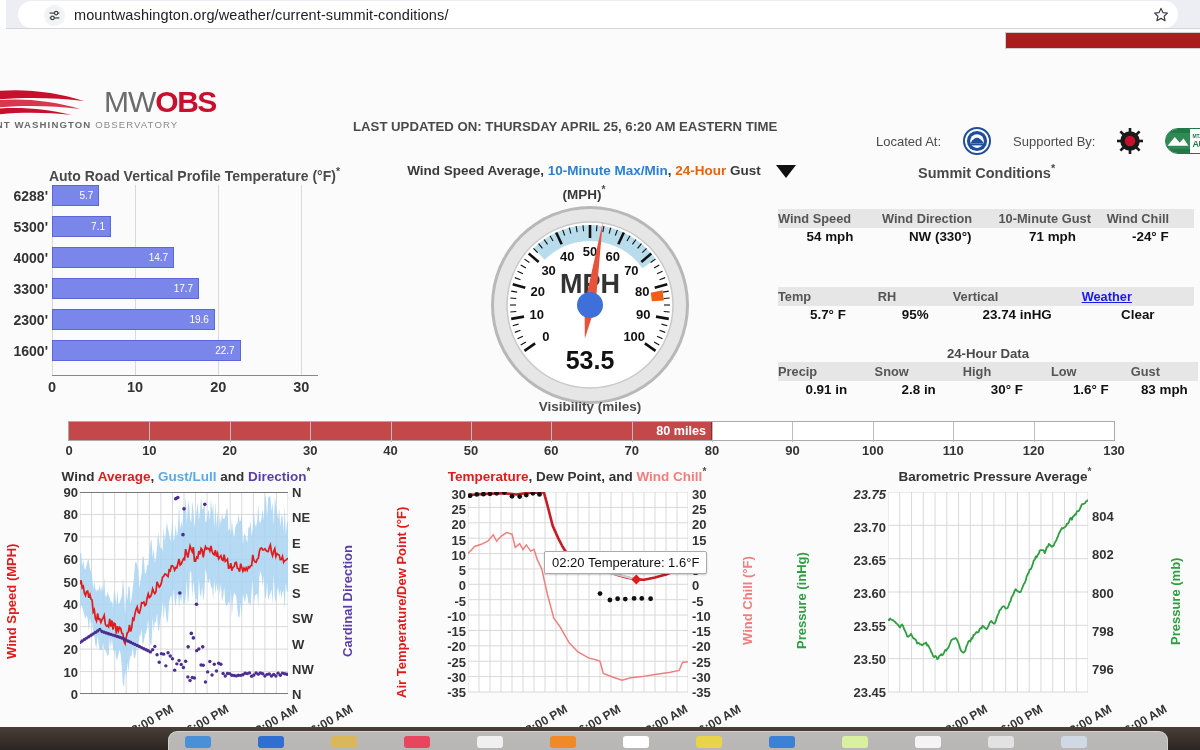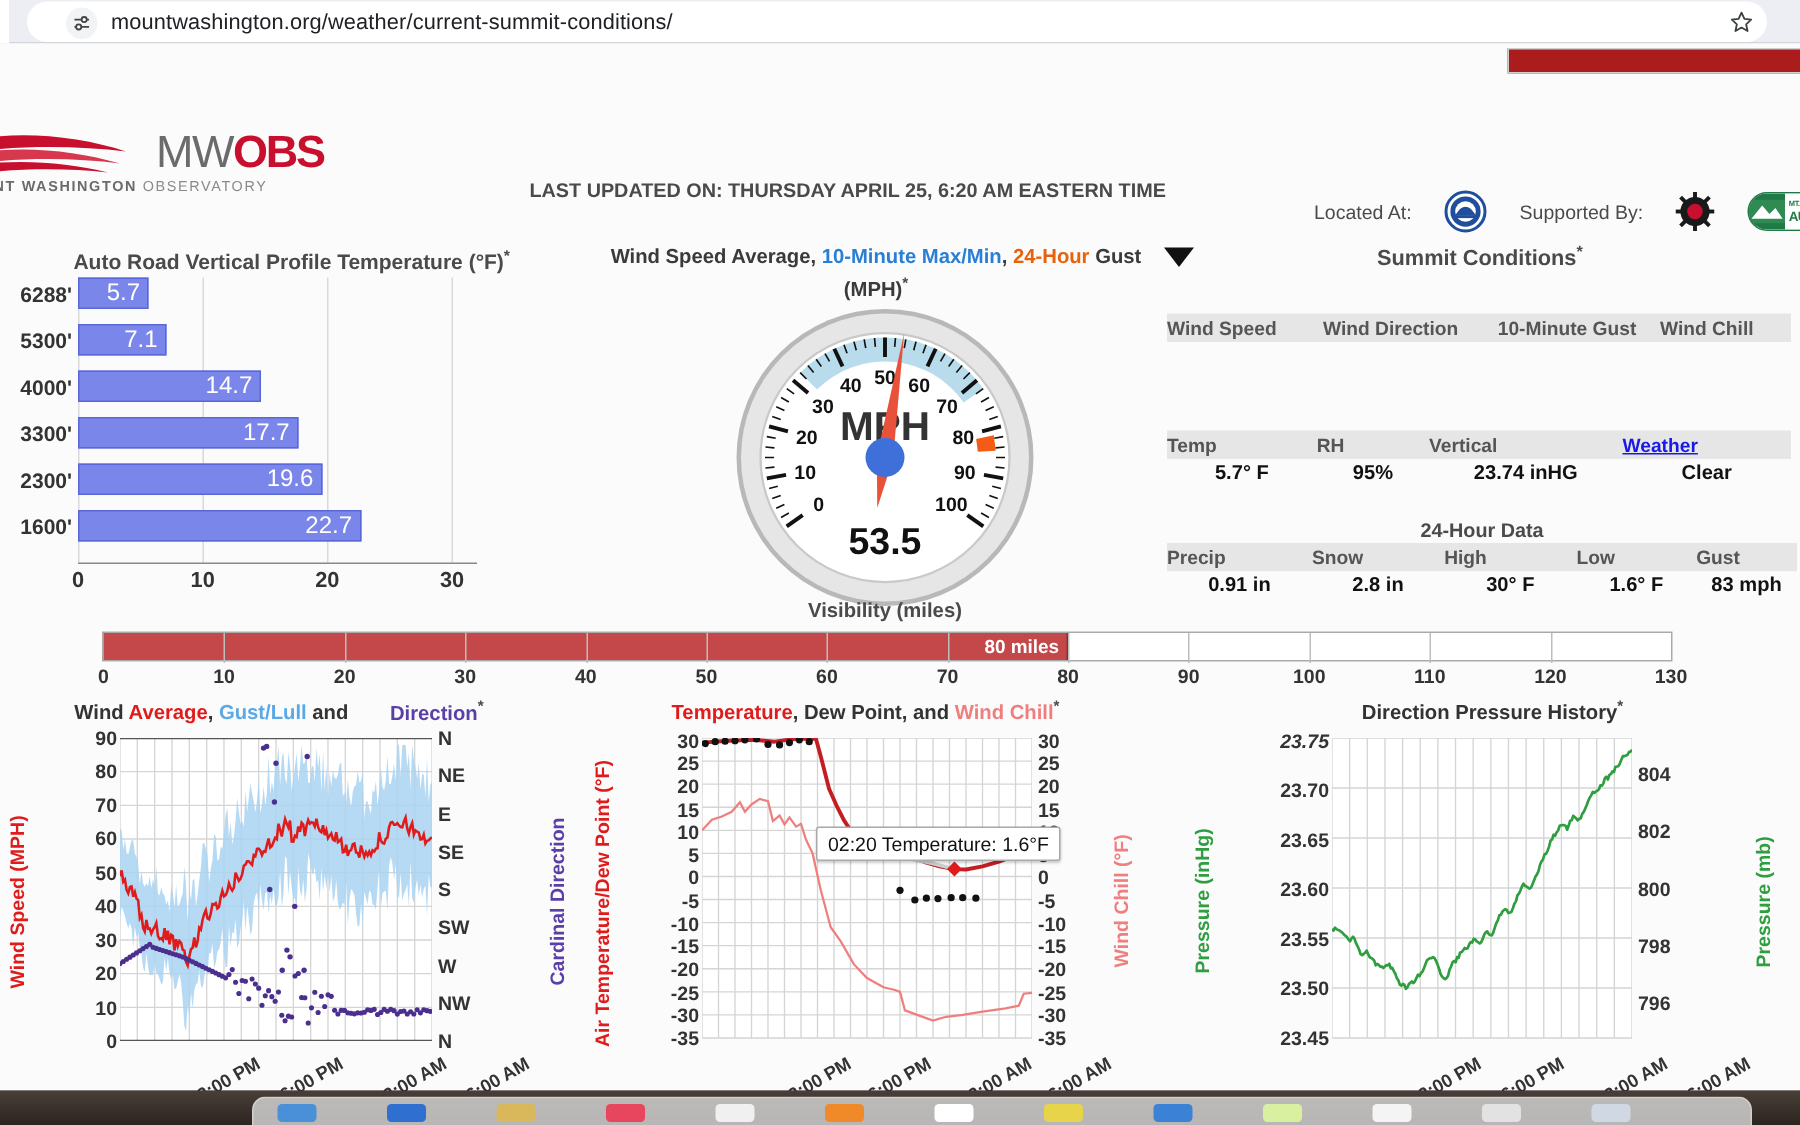--- a/index.html
+++ b/index.html
@@ -103,21 +103,21 @@
   .ar-label {
     position: absolute; right: 0; top: 0; width: 54px; height: 22px;
     line-height: 22px; text-align: right;
     font-size: 14px; font-weight: bold; color: #333;
   }
   .ar-bar {
     position: absolute; height: 21px; background: #7b86ea;
     border: 1px solid #5a67d8;
     display: flex; align-items: center; justify-content: flex-end;
     padding-right: 5px;
-    font-size: 16px; color: #ffffff; font-weight: 400;
+    font-size: 10px; color: #ffffff; font-weight: 400;
   }
   #ar-plot { position: absolute; left: 52px; top: 26px; width: 266px; height: 190px; }
   .ar-grid { position: absolute; top: 0; width: 1px; height: 190px; background: #d9d9d9; }
   .ar-axis-line { position: absolute; left: 52px; top: 216px; width: 266px; height: 1px; background: #888; }
   .ar-tick {
     position: absolute; top: 220px; font-size: 14.5px; font-weight: bold;
     color: #333; transform: translateX(-50%);
   }
 
   
@@ -188,21 +188,21 @@
   #wind-chart { left: 0px; width: 372px; }
   #temp-chart { left: 392px; width: 370px; }
   #pres-chart { left: 790px; width: 410px; }
   .bchart-title {
     position: absolute; top: 2px; left: 0; width: 100%;
     text-align: center; font-size: 13.5px; font-weight: bold; color: #333;
     white-space: nowrap;
   }
   .t-red { color: #e01b1b; }
   .t-blue { color: #5aa9e6; }
-  .t-purple { color: #5b3fa8; margin-left: 24px; }
+  .t-purple { color: #5b3fa8; }
   .t-pink { color: #ef7f7f; }
   .axis-title {
     position: absolute; font-size: 13px; font-weight: bold;
     writing-mode: vertical-rl; transform: rotate(180deg);
     white-space: nowrap; text-align: center;
   }
   .ytick {
     position: absolute; font-size: 13px; font-weight: bold; color: #333;
     text-align: right; transform: translateY(-50%); white-space: nowrap;
   }
@@ -466,20 +466,26 @@
 
     <div id="visibility-title">Visibility (miles)</div>
   </div>
 
   <div class="cond-table" id="cond-table-1">
     <div class="cond-head-row" id="ct1-head">
         <div style="width: 25%;">Wind Speed</div>
         <div style="width: 28%;">Wind Direction</div>
         <div style="width: 26%;">10-Minute Gust</div>
         <div style="width: 21%;">Wind Chill</div>
+      </div>
+    <div class="cond-val-row" id="ct1-vals">
+        <div style="width: 25%;">54 mph</div>
+        <div style="width: 28%;">NW (330°)</div>
+        <div style="width: 26%;">71 mph</div>
+        <div style="width: 21%;">-24° F</div>
       </div>
   </div>
 
   <div class="cond-table" id="cond-table-2">
     <div class="cond-head-row" id="ct2-head">
         <div style="width: 24%;">Temp</div>
         <div style="width: 18%;">RH</div>
         <div style="width: 31%;">Vertical</div>
         <div style="width: 27%;"><span class="weather-link">Weather</span></div>
       </div>
@@ -832,21 +838,21 @@
     <div id="temp-xticks">
         <div class="xtick" style="left: 118px; top: 238px;">12:00 PM</div>
         <div class="xtick" style="left: 178px; top: 238px;">6:00 PM</div>
         <div class="xtick" style="left: 238px; top: 238px;">12:00 AM</div>
         <div class="xtick" style="left: 298px; top: 238px;">6:00 AM</div>
       </div>
   </div>
 
   <div class="bchart" id="pres-chart">
     <div class="bchart-title">
-      <span>Direction Pressure History</span><span class="star">*</span>
+      <span>Barometric Pressure Average</span><span class="star">*</span>
     </div>
     <div class="axis-title" style="left:4px; top:62px; height:150px; color:#2f9e41;">Pressure (inHg)</div>
     <div class="axis-title" style="left:378px; top:62px; height:150px; color:#2f9e41;">Pressure (mb)</div>
     <div id="pres-yticks-l">
         <div class="ytick" style="top: 30px; left: 52px; width: 44px; color: rgb(51, 51, 51); font-style: italic;">23.75</div>
         <div class="ytick" style="top: 63px; left: 52px; width: 44px; color: rgb(51, 51, 51);">23.70</div>
         <div class="ytick" style="top: 96px; left: 52px; width: 44px; color: rgb(51, 51, 51);">23.65</div>
         <div class="ytick" style="top: 129px; left: 52px; width: 44px; color: rgb(51, 51, 51);">23.60</div>
         <div class="ytick" style="top: 162px; left: 52px; width: 44px; color: rgb(51, 51, 51);">23.55</div>
         <div class="ytick" style="top: 195px; left: 52px; width: 44px; color: rgb(51, 51, 51);">23.50</div>

